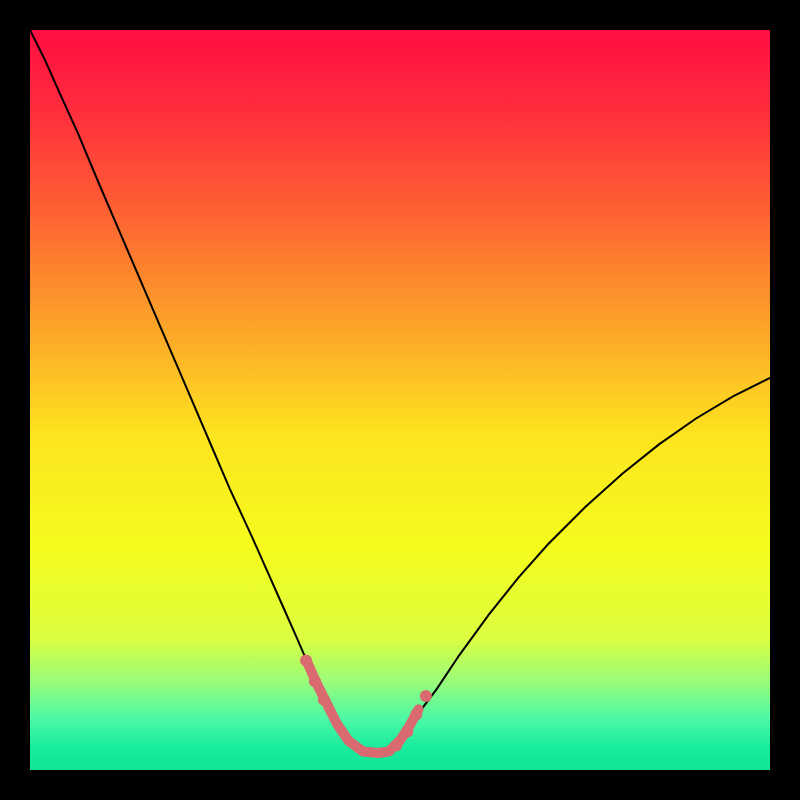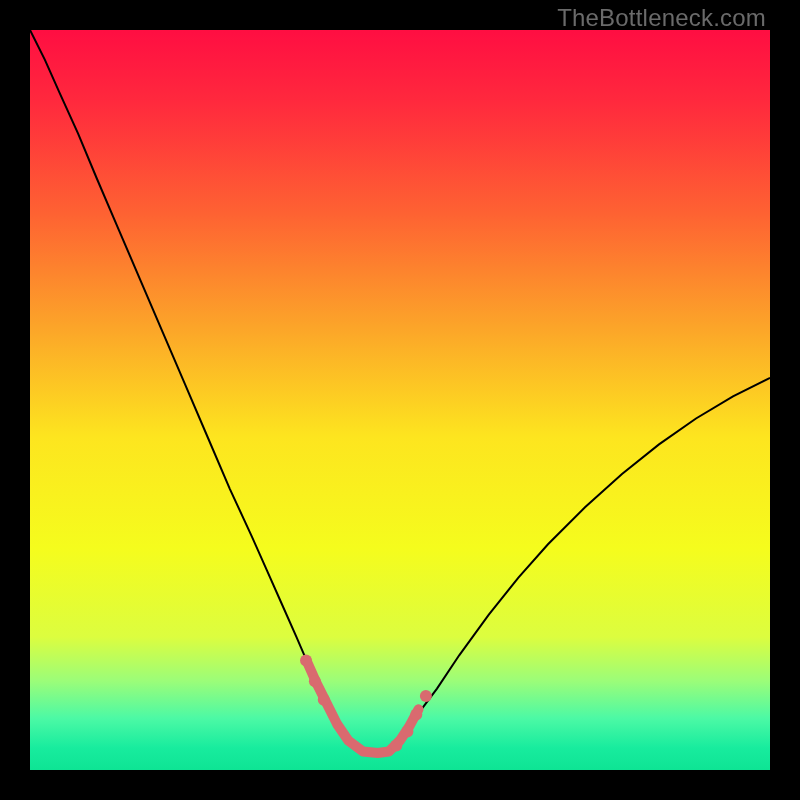--- a/index.html
+++ b/index.html
@@ -39,21 +39,20 @@
   }
   svg {
     display: block;
   }
 </style>
 </head>
 <body>
 
 <div class="frame">
 
-  <div class="watermark">TheBottleneck.com</div>
 
   <div class="plot-area">
     <svg id="chart-svg" width="740" height="740" viewBox="0 0 740 740">
       <defs>
         <linearGradient id="bg-grad" x1="0" y1="0" x2="0" y2="1">
             <stop offset="0.0%" stop-color="#ff0e42"></stop>
             <stop offset="10.0%" stop-color="#ff2a3d"></stop>
             <stop offset="25.0%" stop-color="#fe6332"></stop>
             <stop offset="40.0%" stop-color="#fca429"></stop>
             <stop offset="55.0%" stop-color="#fde51f"></stop>

